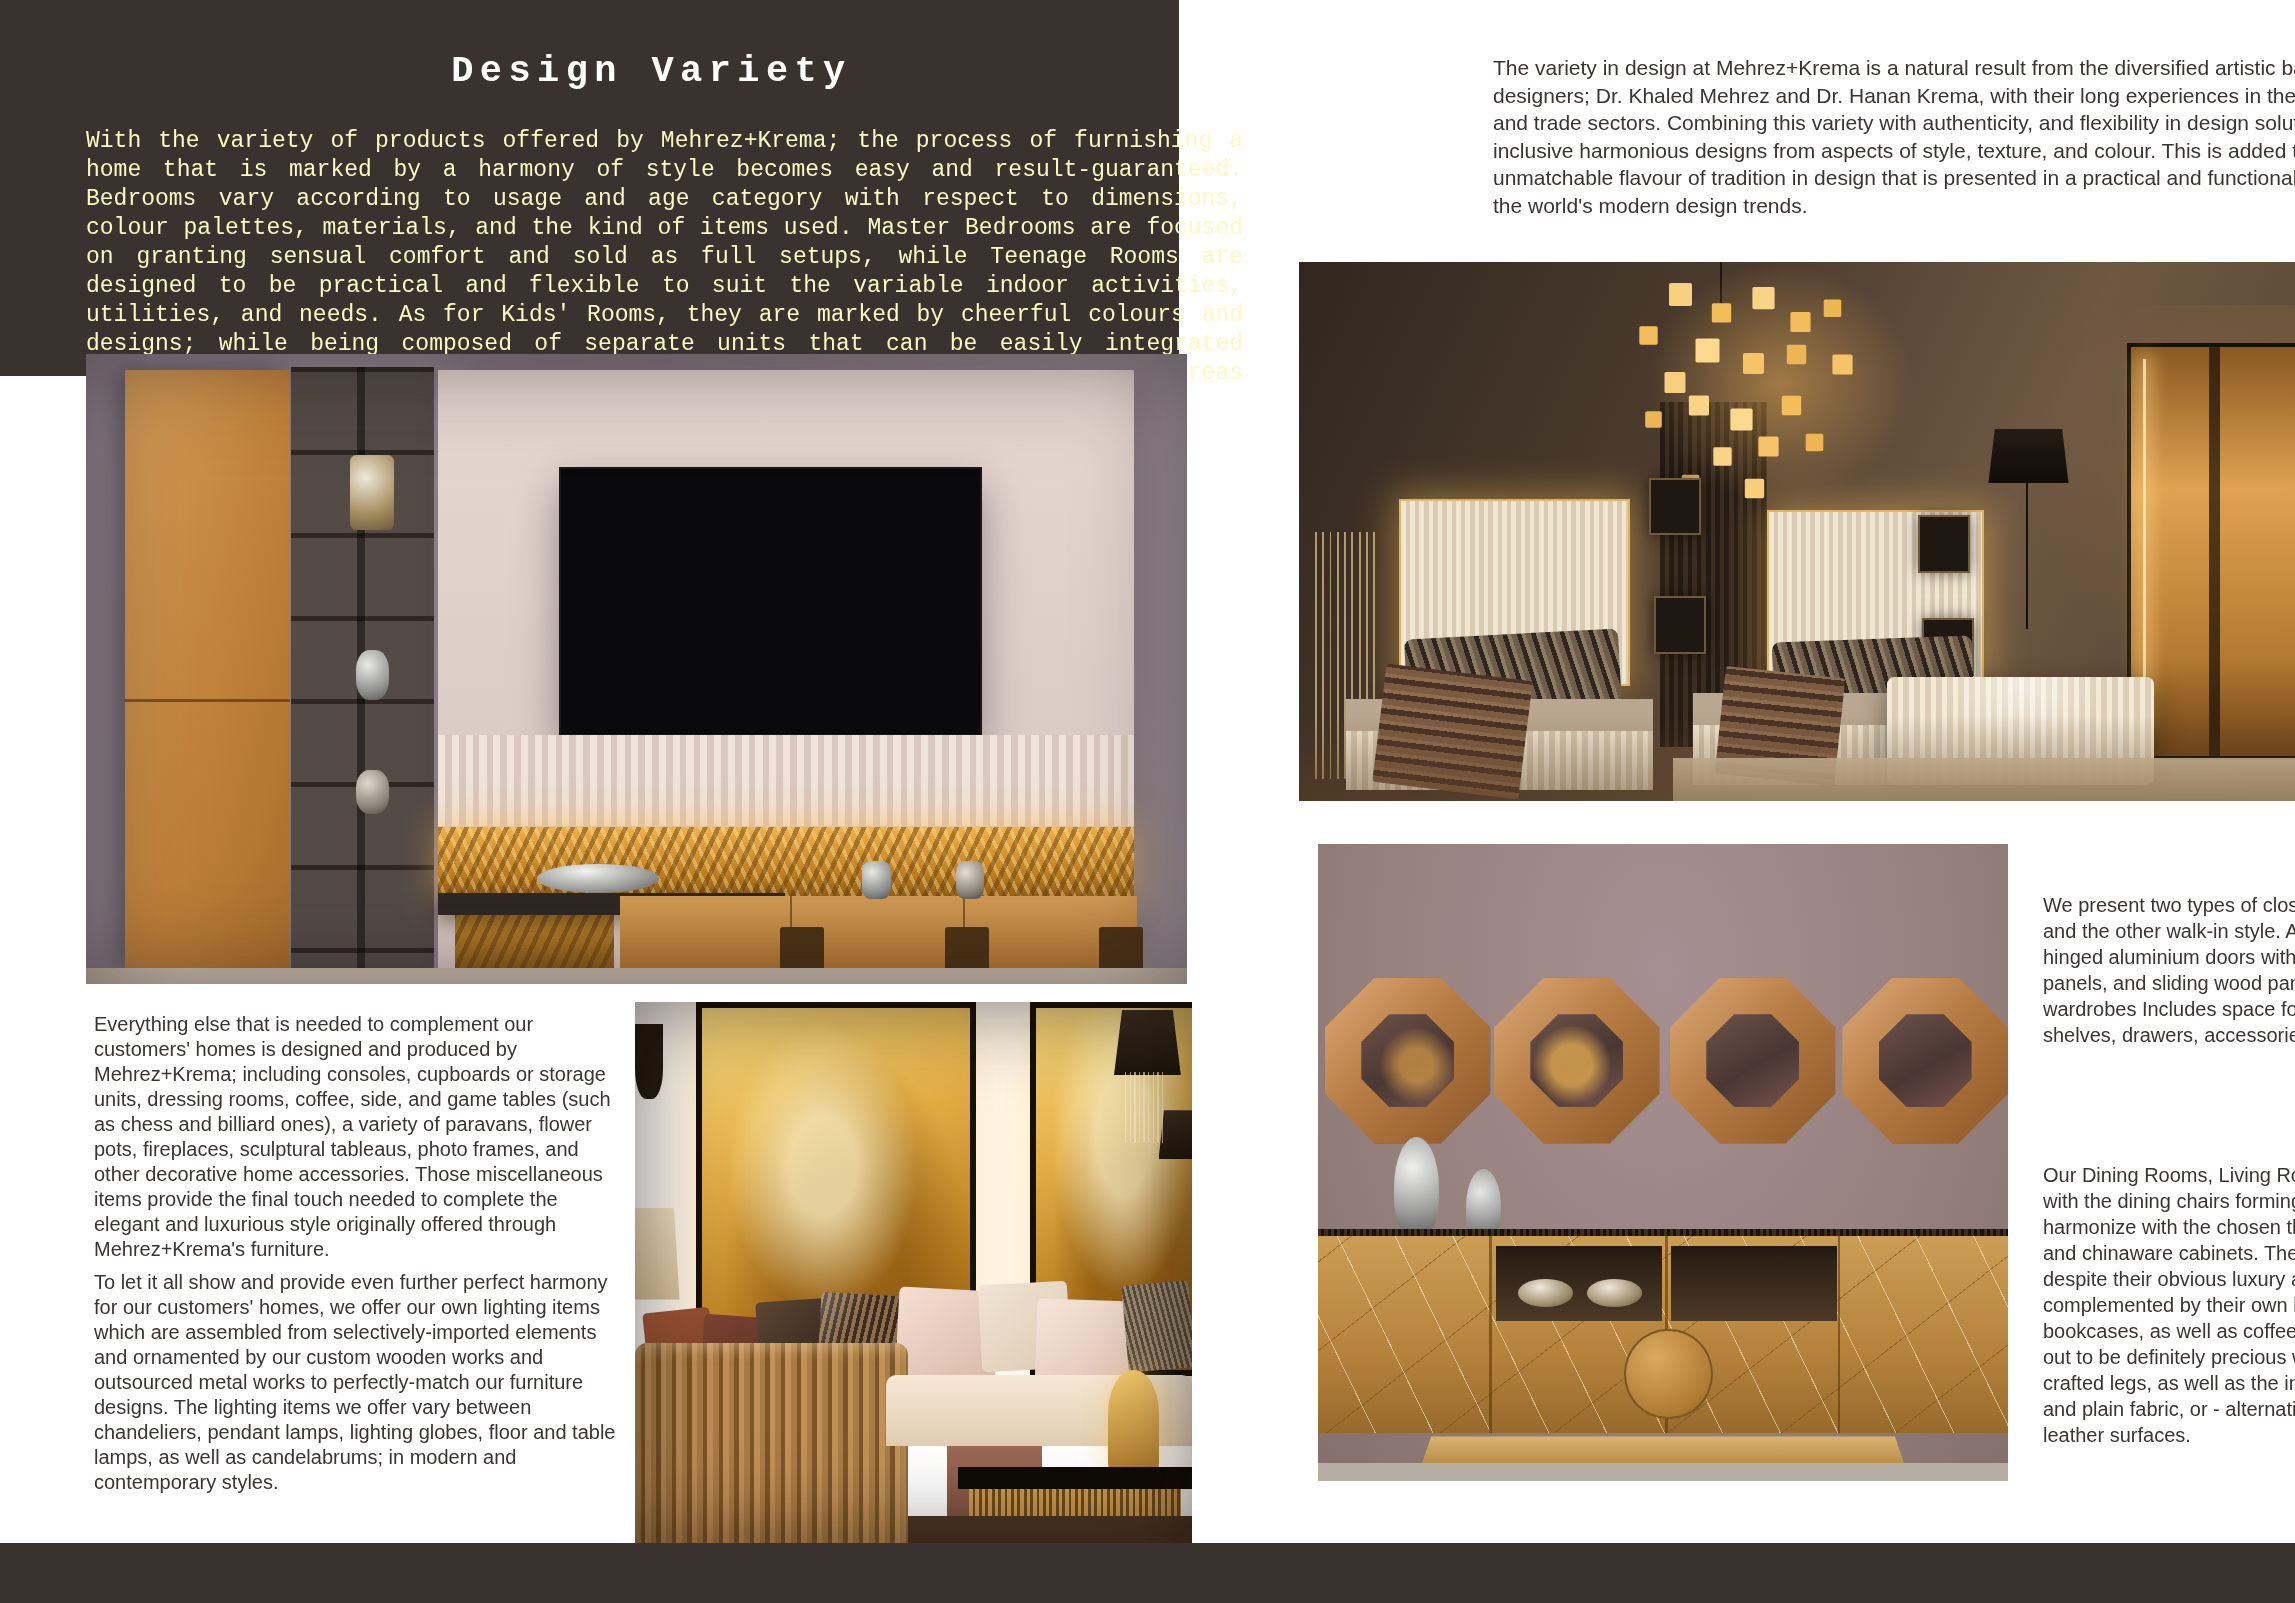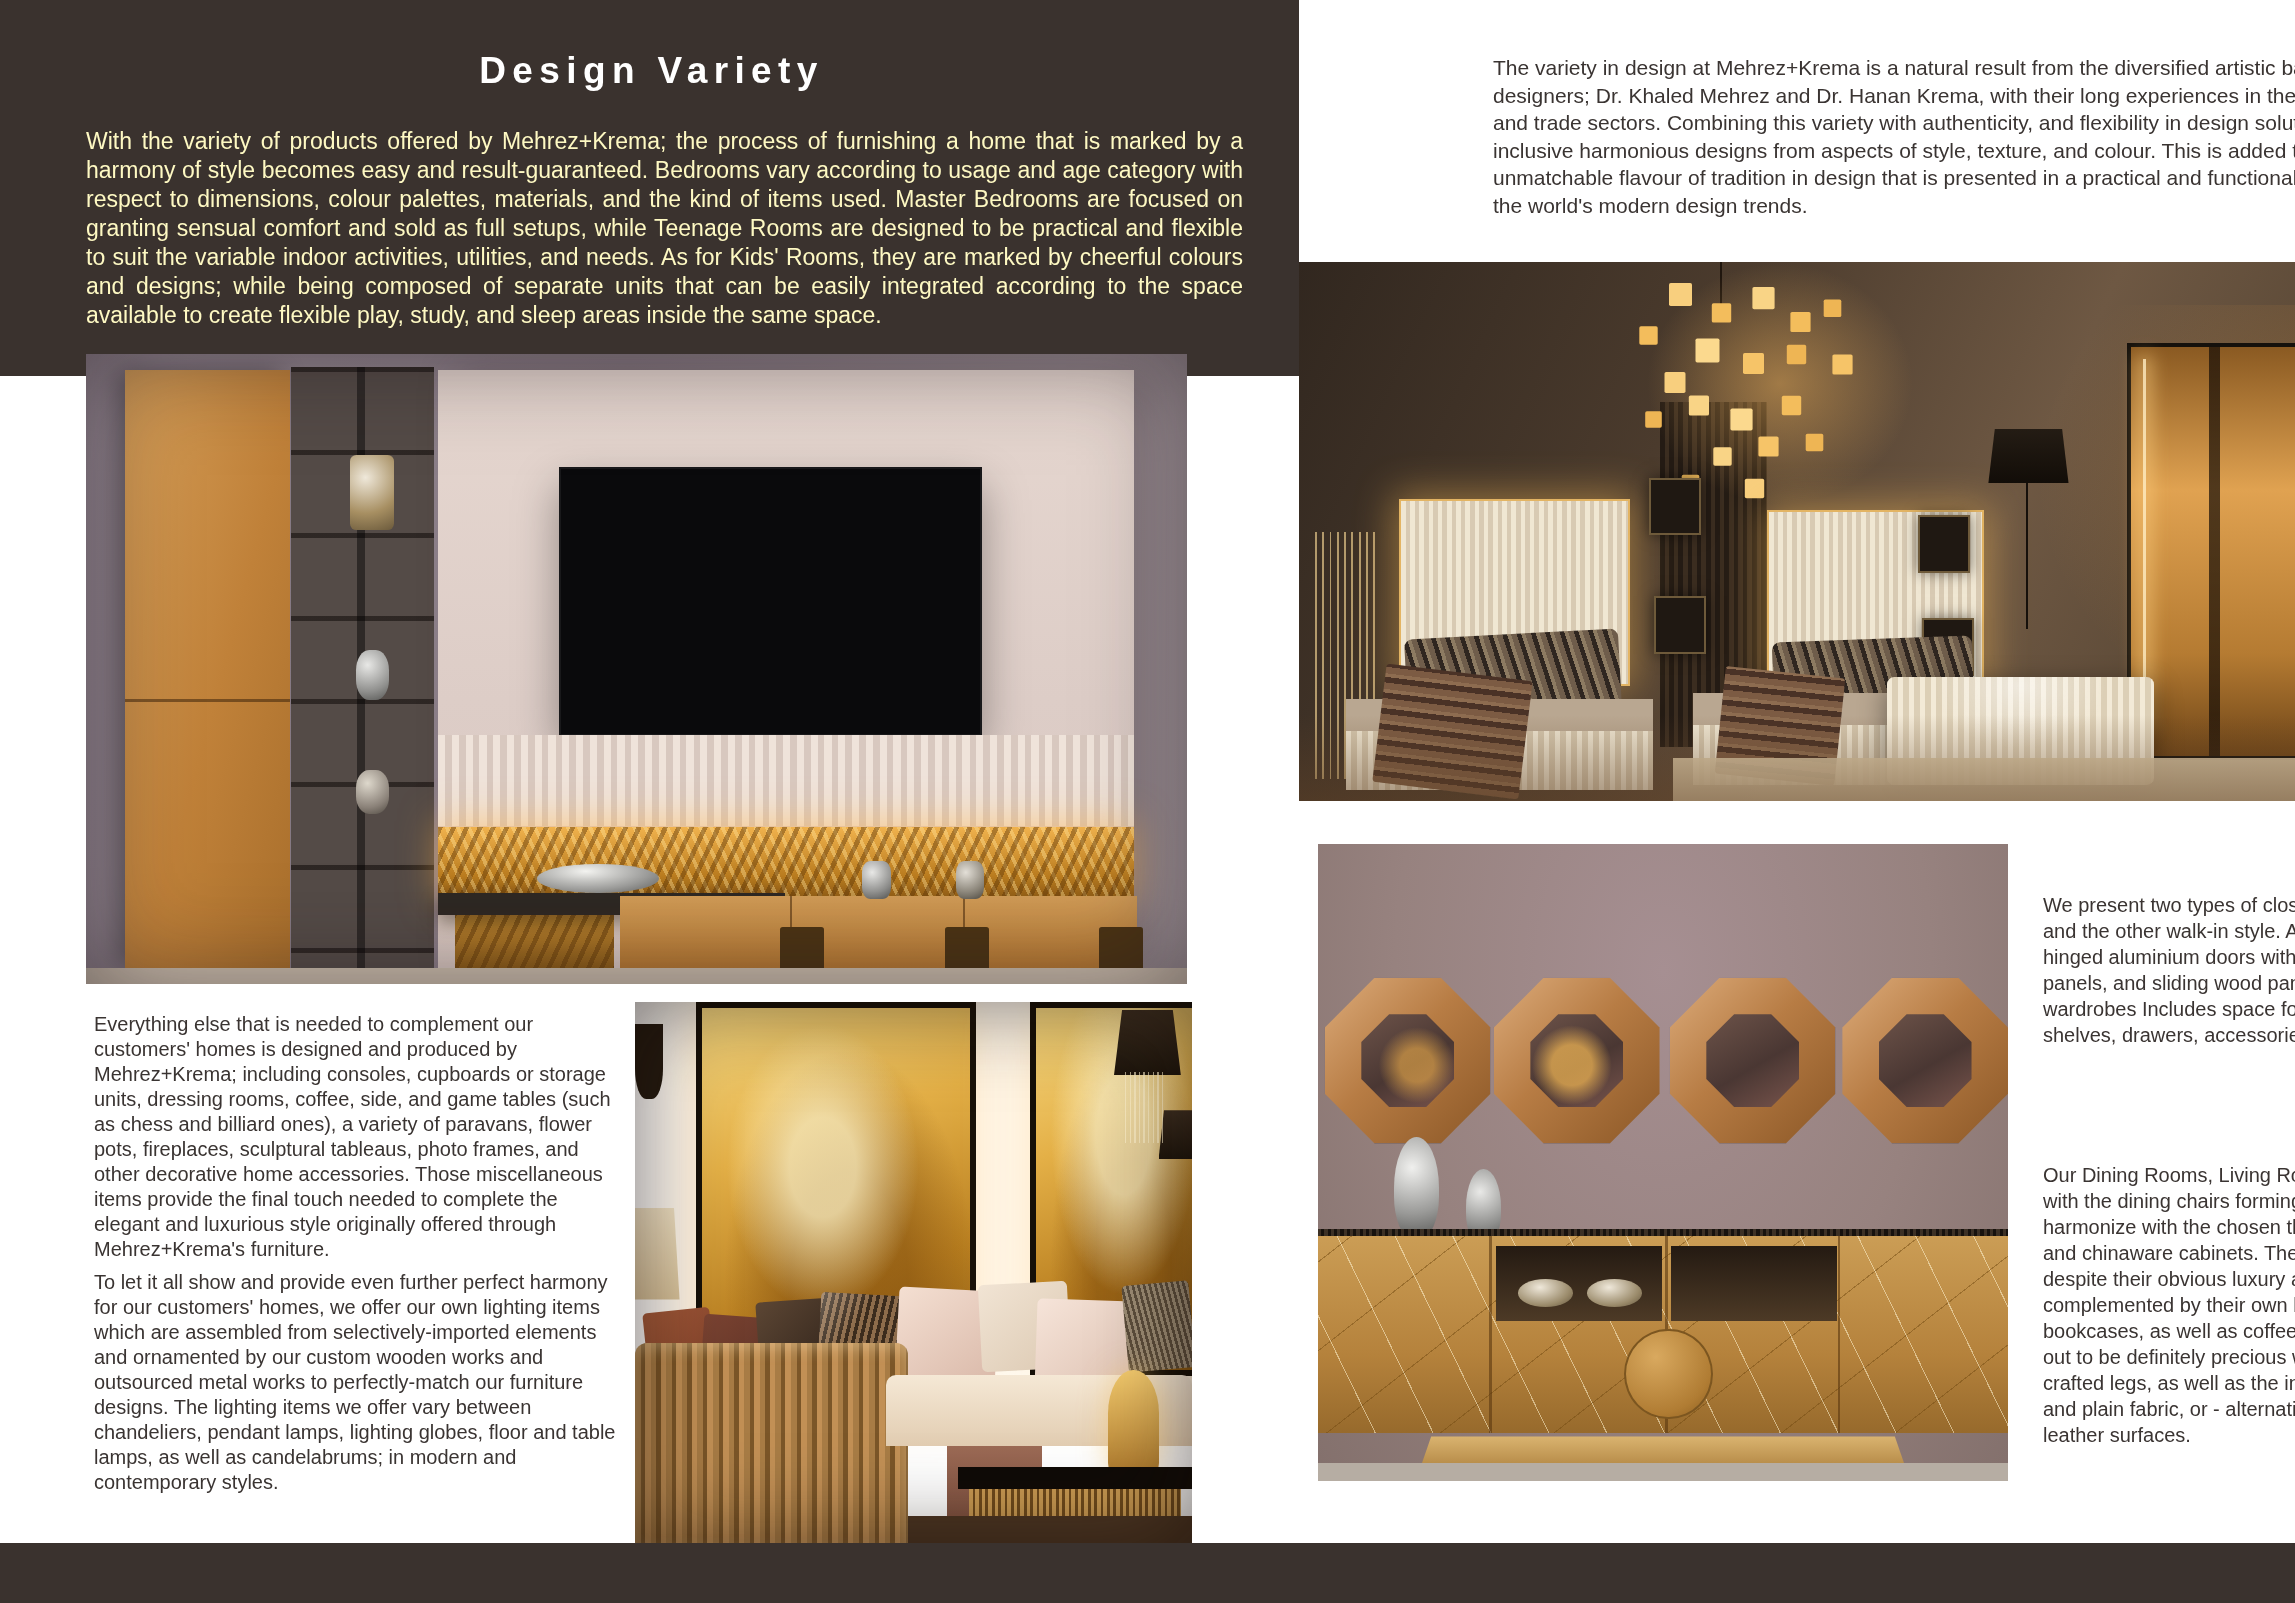--- a/index.html
+++ b/index.html
@@ -1,20 +1,20 @@
 <!DOCTYPE html>
 <html style="font-size:7.3px"><head>
 <meta charset="utf-8">
 <style>
   html,body{margin:0;padding:0;background:#ffffff;}
   .page{position:relative;width:2635px;height:1604px;background:#ffffff;overflow:hidden;
         font-family:"Liberation Sans", sans-serif;color:#3a3432;}
 
   
-  .intro-box{position:absolute;left:0;top:0;width:1299px;height:376px;background:#3a322e;}
+  .intro-box{position:absolute;left:0;top:0;width:1179px;height:376px;background:#3a322e;font-family:Liberation Mono, monospace;}
   .intro-box h1{position:absolute;left:73px;top:50px;width:1157px;margin:0;text-align:center;
                 color:#ffffff;font-size:37px;font-weight:bold;letter-spacing:6.4px;}
   .intro-left{position:absolute;left:86px;top:127px;width:1157px;margin:0;color:#fef9c3;
               font-size:23px;line-height:29px;text-align:justify;}
 
   .intro-right{position:absolute;left:1493px;top:54px;width:1089px;margin:0;
                font-size:21px;line-height:27.5px;}
 
   .left-col{position:absolute;left:86px;top:1004px;width:538px;font-size:20px;line-height:25px;}
   .left-col p{margin:8px;}

